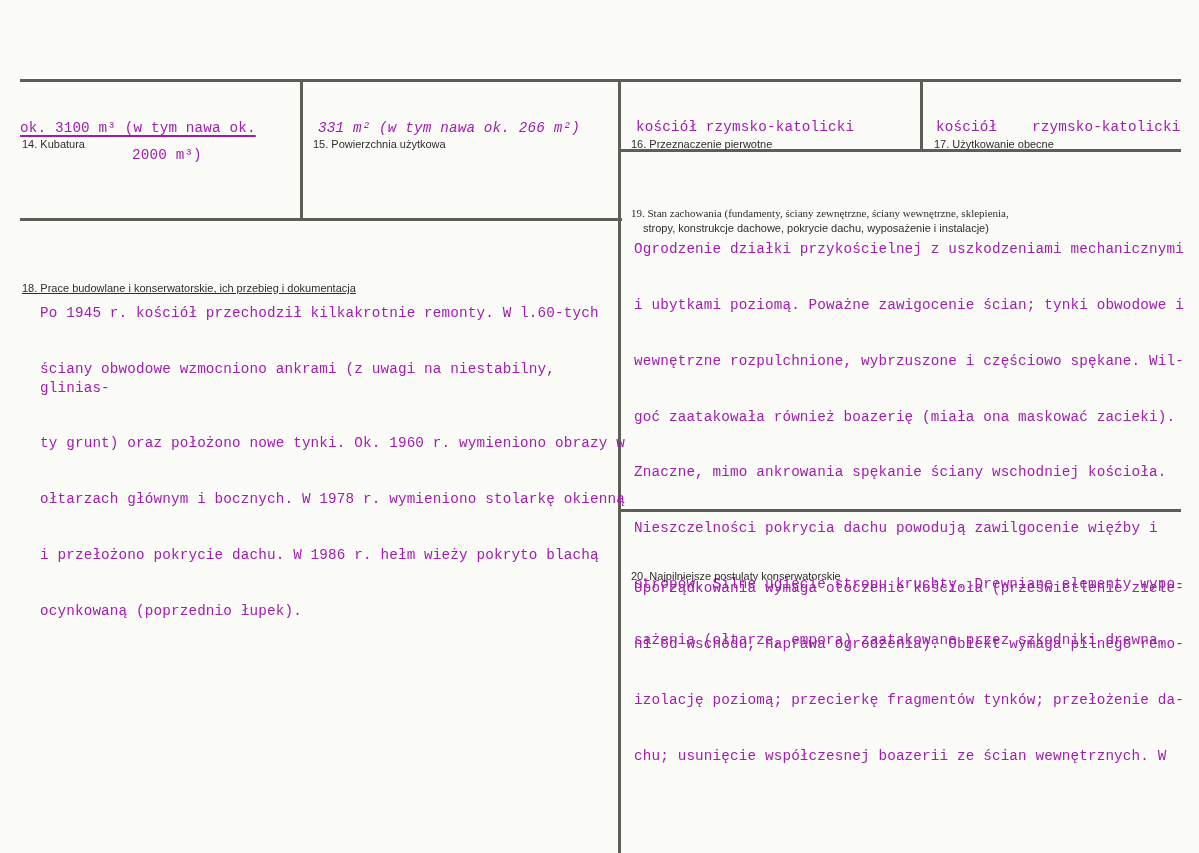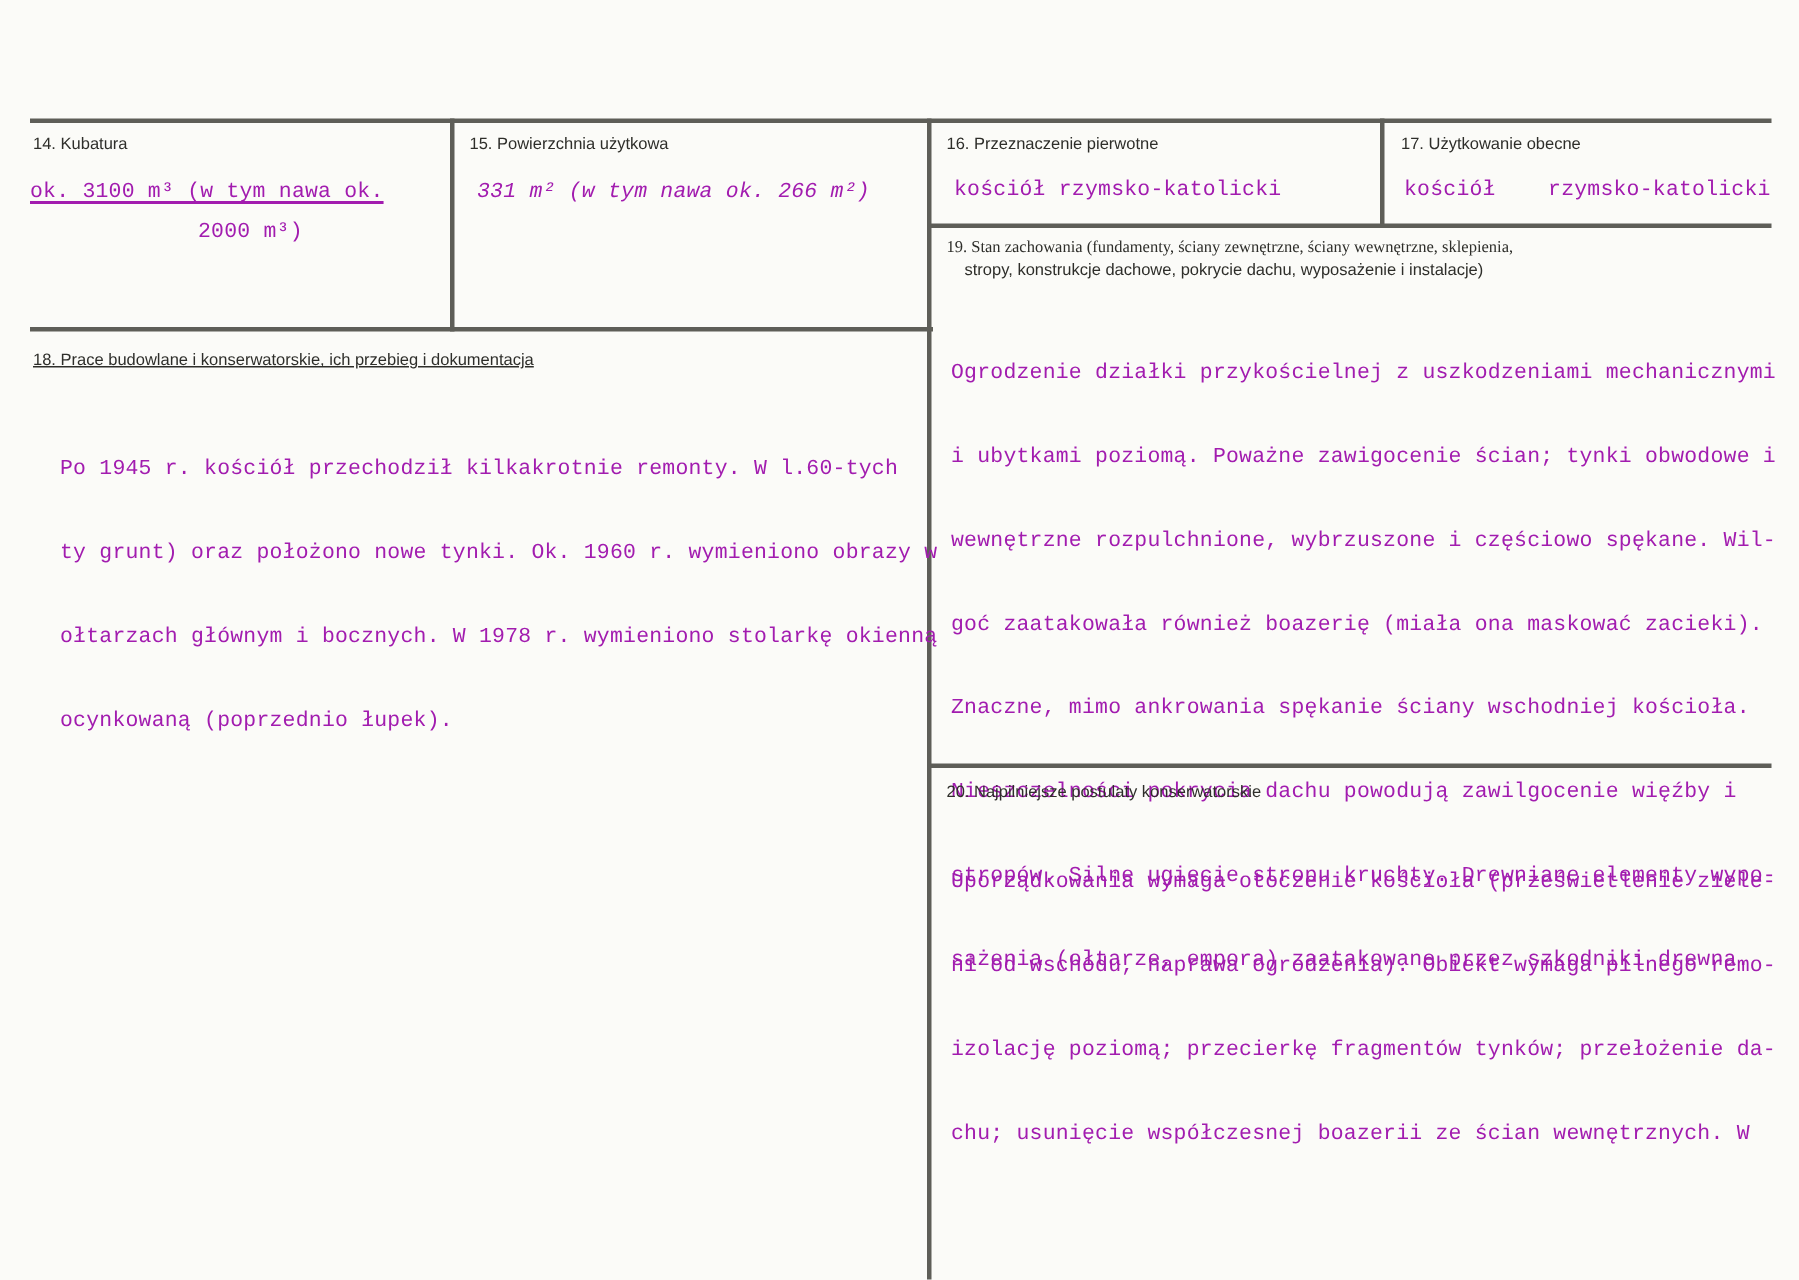--- a/index.html
+++ b/index.html
@@ -11,20 +11,21 @@
     color: #4a4a46;
   }
   .hline { position: absolute; background: #5e5e58; height: 3px; }
   .vline { position: absolute; background: #5e5e58; width: 3px; }
   .label {
     position: absolute;
     font-family: "Liberation Sans", sans-serif;
     font-size: 11px;
     color: #2e2e2a;
     line-height: 15px;
+    margin-top: 48px;
   }
   .typed {
     position: absolute;
     font-family: "Liberation Mono", monospace;
     font-size: 14.3px;
     color: #a21caf;
     line-height: 18.6px;
     letter-spacing: 0.15px;
     white-space: pre-wrap;
   }
@@ -59,22 +60,24 @@
 
 <div>
   <div class="label" style="left:934px; top:89px;text-align:center;">17. Użytkowanie obecne</div>
   <div class="typed" style="left:936px; top:118px;">kościół    rzymsko-katolicki</div>
 </div>
 
 <div>
   <div class="label" style="left:22px; top:233px;text-decoration:underline;">18. Prace budowlane i konserwatorskie, ich przebieg i dokumentacja</div>
   <div class="typed" style="left:20px; top:267px; width:590px;margin-left:20px;">
     <div>Po 1945 r. kościół przechodził kilkakrotnie remonty. W l.60-tych</div>
+    <div>ściany obwodowe wzmocniono ankrami (z uwagi na niestabilny, glinias-</div>
     <div>ty grunt) oraz położono nowe tynki. Ok. 1960 r. wymieniono obrazy w</div>
     <div>ołtarzach głównym i bocznych. W 1978 r. wymieniono stolarkę okienną</div>
+    <div>i przełożono pokrycie dachu. W 1986 r. hełm wieży pokryto blachą</div>
     <div>ocynkowaną (poprzednio łupek).</div>
   </div>
 </div>
 
 <div>
   <div class="label" style="left:631px; top:158px;font-family:Liberation Serif, serif;">19. Stan zachowania (fundamenty, ściany zewnętrzne, ściany wewnętrzne, sklepienia,</div>
   <div class="label" style="left:643px; top:173px;">stropy, konstrukcje dachowe, pokrycie dachu, wyposażenie i instalacje)</div>
   <div class="typed" style="left:634px; top:203px; width:550px;">
     <div>Ogrodzenie działki przykościelnej z uszkodzeniami mechanicznymi</div>
     <div>i ubytkami poziomą. Poważne zawigocenie ścian; tynki obwodowe i</div>

